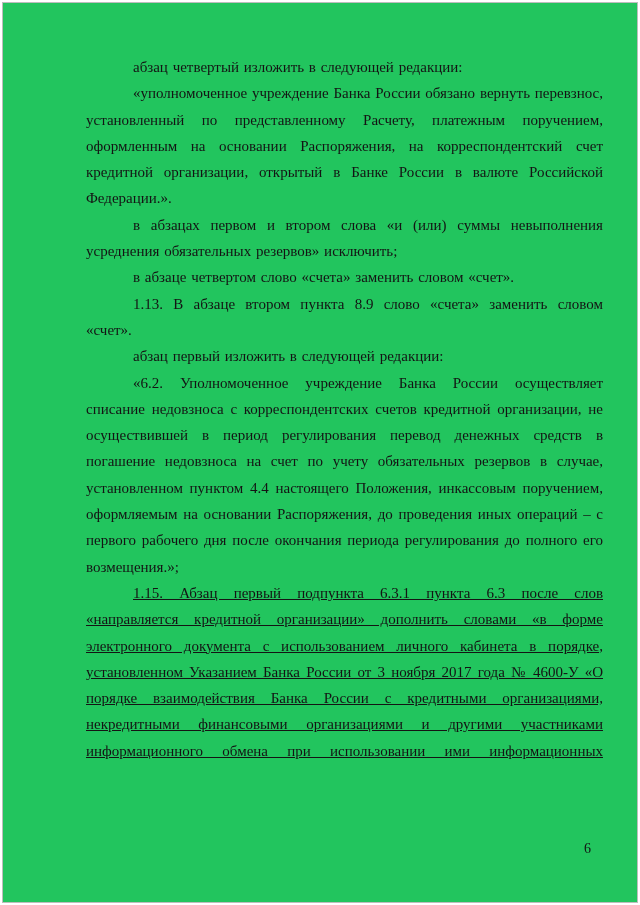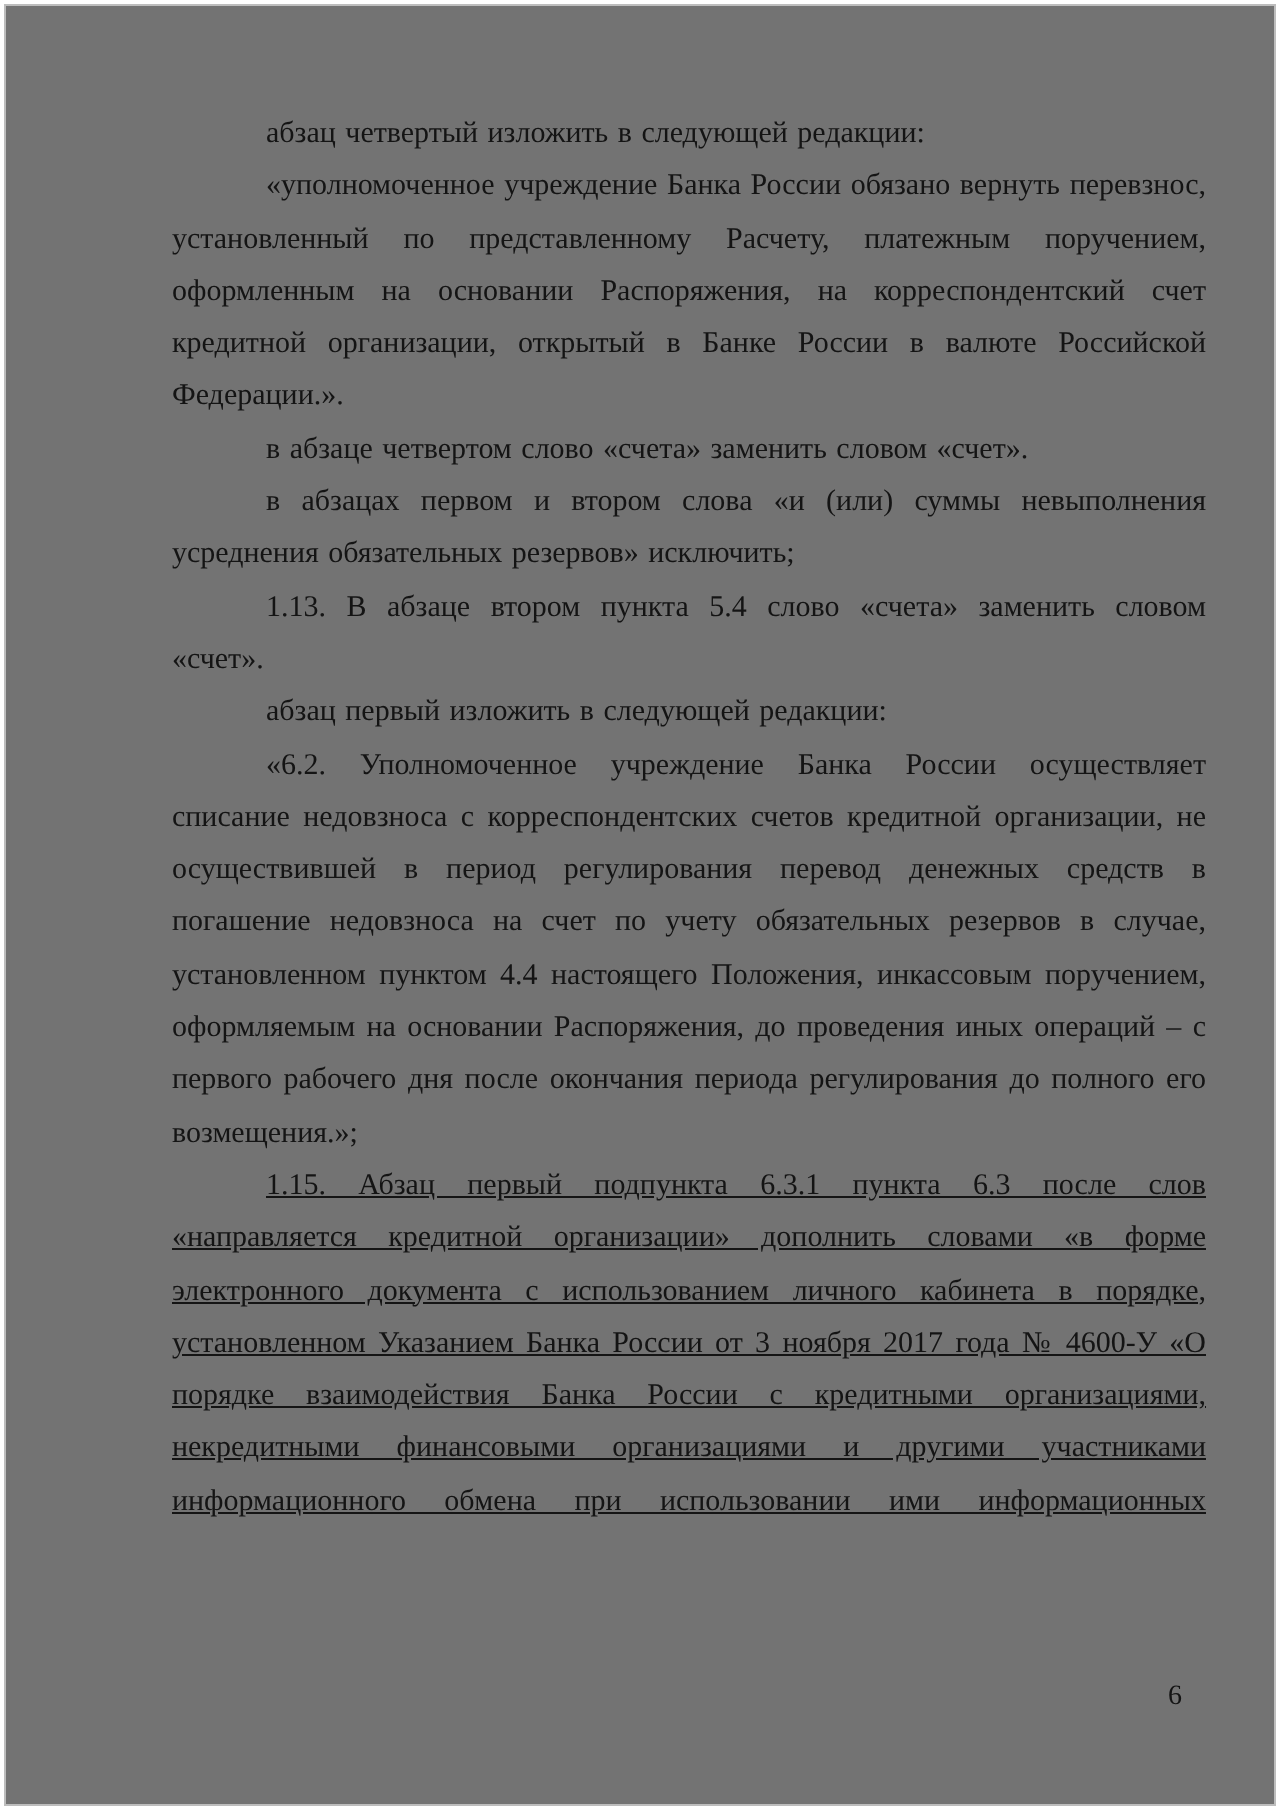--- a/index.html
+++ b/index.html
@@ -9,21 +9,21 @@
     height: 905px;
     position: relative;
     font-family: "Liberation Serif", "DejaVu Serif", serif;
     color: #141414;
     overflow: hidden;
   }
   .page {
     position: absolute;
     inset: 2px;
     border: 1px solid #bdbdbd;
-    background: #737373;
+    background: #22c55e;
     padding: 51px 34px 20px 83px;
   }
   .content {
     width: 100%;
   }
   .para {
     font-size: 15px;
     line-height: 26.3px;
     text-align: justify;
     text-indent: 47px;
@@ -42,21 +42,21 @@
     color: #141414;
   }
 </style>
 </head>
 <body>
 
 <div class="page">
   <div class="content">
     <p class="para">абзац четвертый изложить в следующей редакции:</p>
     <p class="para">«уполномоченное учреждение Банка России обязано вернуть перевзнос, установленный по представленному Расчету, платежным поручением, оформленным на основании Распоряжения, на корреспондентский счет кредитной организации, открытый в Банке России в валюте Российской Федерации.».</p>
+    <p class="para">в абзацах первом и втором слова «и (или) суммы невыполнения усреднения обязательных резервов» исключить;</p>
     <p class="para">в абзаце четвертом слово «счета» заменить словом «счет».</p>
-    <p class="para">в абзацах первом и втором слова «и (или) суммы невыполнения усреднения обязательных резервов» исключить;</p>
-    <p class="para">1.13. В абзаце втором пункта 5.4 слово «счета» заменить словом «счет».</p>
+    <p class="para">1.13. В абзаце втором пункта 8.9 слово «счета» заменить словом «счет».</p>
     <p class="para">абзац первый изложить в следующей редакции:</p>
     <p class="para">«6.2. Уполномоченное учреждение Банка России осуществляет списание недовзноса с корреспондентских счетов кредитной организации, не осуществившей в период регулирования перевод денежных средств в погашение недовзноса на счет по учету обязательных резервов в случае, установленном пунктом 4.4 настоящего Положения, инкассовым поручением, оформляемым на основании Распоряжения, до проведения иных операций – с первого рабочего дня после окончания периода регулирования до полного его возмещения.»;</p>
     <p class="para continued">1.15. Абзац первый подпункта 6.3.1 пункта 6.3 после слов «направляется кредитной организации» дополнить словами «в форме электронного документа с использованием личного кабинета в порядке, установленном Указанием Банка России от 3 ноября 2017 года № 4600-У «О порядке взаимодействия Банка России с кредитными организациями, некредитными финансовыми организациями и другими участниками информационного обмена при использовании ими информационных</p>
   </div>
   <div class="page-number">6</div>
 </div>
 
 </body></html>

